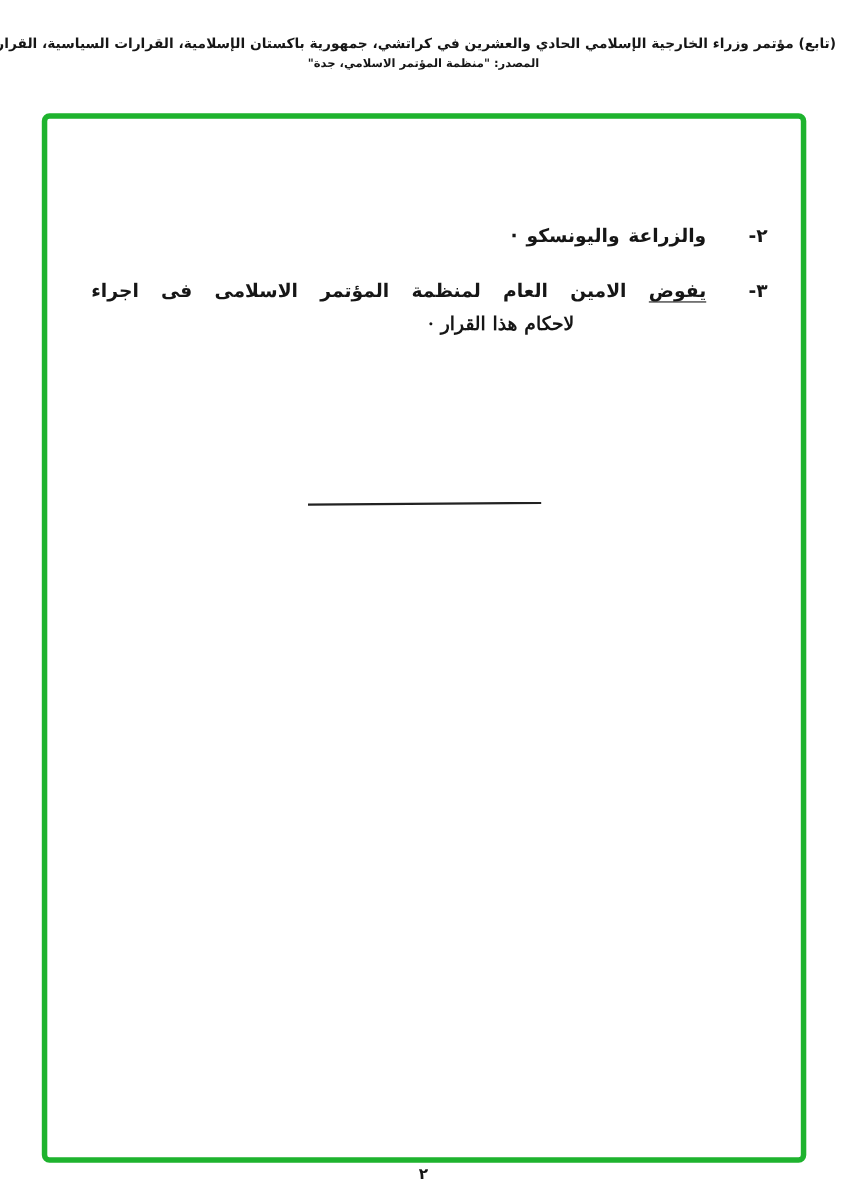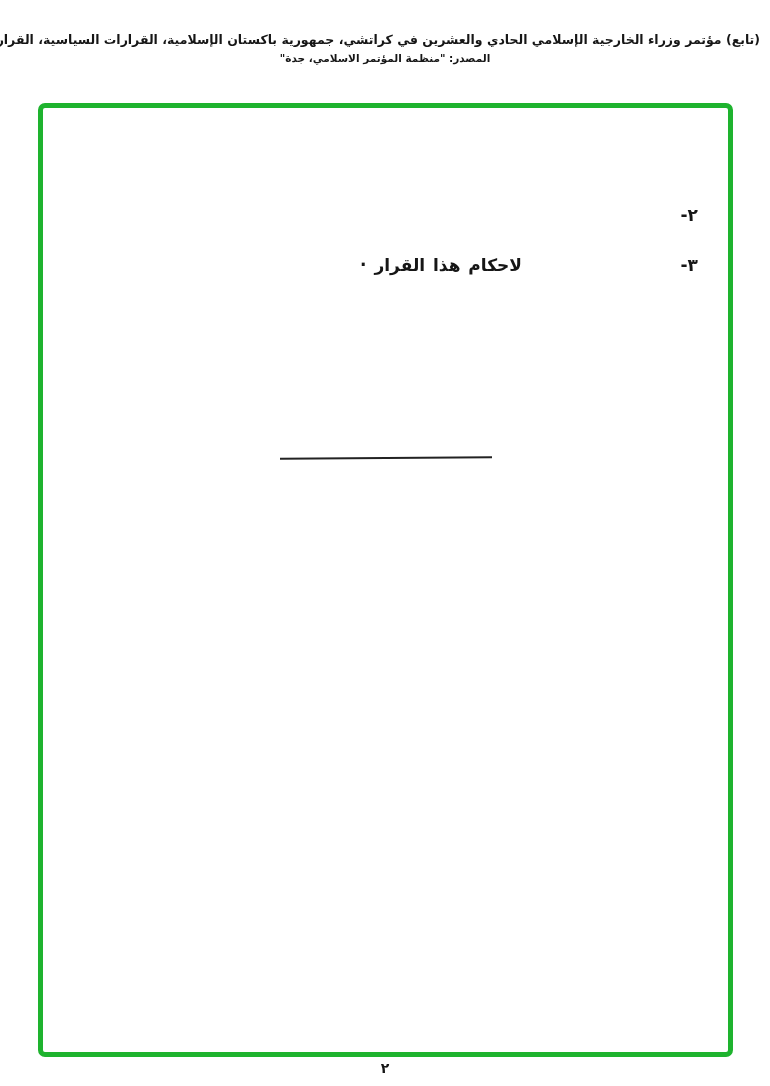--- a/index.html
+++ b/index.html
@@ -82,20 +82,21 @@
     text-align-last: justify;
     word-spacing: 2px;
   }
   .cline.last {
     text-align-last: right;
     text-align: right;
   }
   .cline.indented {
     padding-left: 110px;
     padding-right: 120px;
+    font-family: Liberation Serif, serif;
   }
   .kw {
     text-decoration: underline;
     text-underline-offset: 4px;
   }
   
   .separator {
     position: absolute;
     top: 349px;
     left: 50%;
@@ -124,26 +125,28 @@
     <div class="header-line2">المصدر: "منظمة المؤتمر الاسلامي، جدة"</div>
   </div>
 
   <div class="green-frame">
 
     <div class="content">
 
       <div class="clause">
         <div class="clause-num">٢-</div>
         <div class="clause-body">
+          <div class="cline last">والزراعة واليونسكو ·</div>
         </div>
       </div>
 
       <div class="clause">
         <div class="clause-num">٣-</div>
         <div class="clause-body">
+          <div class="cline"><span class="kw">يفوض</span> <span>الامين العام لمنظمة المؤتمر الاسلامى فى اجراء</span></div>
           <div class="cline last indented">لاحكام هذا القرار ·</div>
         </div>
       </div>
 
     </div>
 
     <div class="separator"></div>
 
   </div>
 

